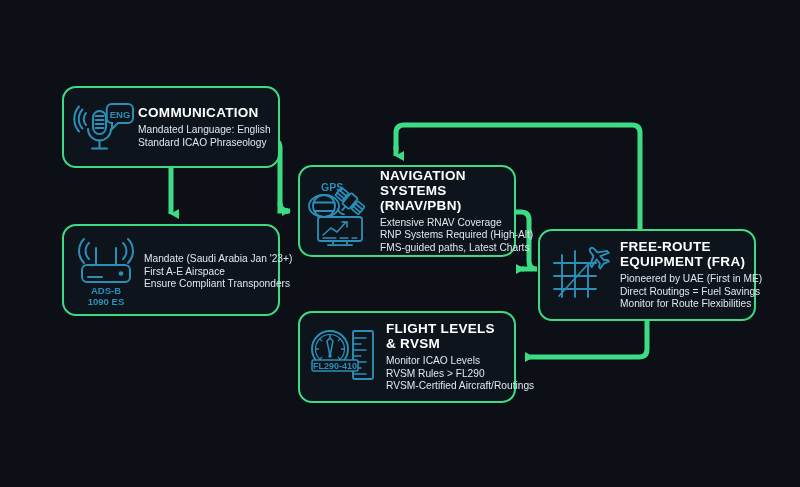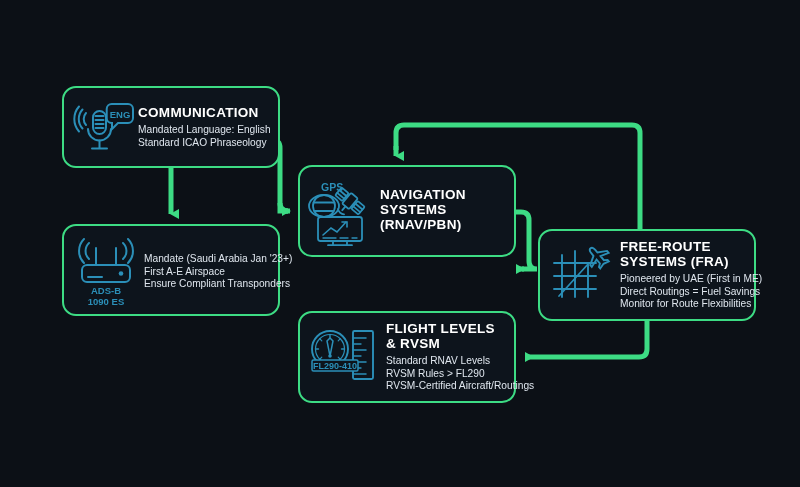--- a/index.html
+++ b/index.html
@@ -208,20 +208,25 @@
         <line x1="15" y1="61" x2="28" y2="61" stroke-width="1.4"></line>
         <line x1="32" y1="61" x2="40" y2="61" stroke-width="1.4"></line>
         <line x1="44" y1="61" x2="49" y2="61" stroke-width="1.4"></line>
       </svg>
     </div>
     <div class="node-text">
       <div class="node-title">
         <span>NAVIGATION SYSTEMS</span>
         <span class="t2">(RNAV/PBN)</span>
       </div>
+      <div class="node-lines">
+        <div>Extensive RNAV Coverage</div>
+        <div>RNP Systems Required (High-Alt)</div>
+        <div>FMS-guided paths, Latest Charts</div>
+      </div>
     </div>
   </div>
 
   <div class="node" id="node-fra">
     <div class="node-icon">
       <svg class="icon-svg" width="66" height="64" viewBox="0 0 66 64" fill="none" stroke="#2b8fb8" stroke-width="1.9" stroke-linecap="round">
         <line x1="13" y1="14" x2="13" y2="56"></line>
         <line x1="26" y1="10" x2="26" y2="56"></line>
         <line x1="39" y1="24" x2="39" y2="56"></line>
         <line x1="5" y1="22" x2="47" y2="22"></line>
@@ -229,21 +234,21 @@
         <line x1="5" y1="48" x2="47" y2="48"></line>
         <line x1="10" y1="55" x2="40" y2="22" stroke-width="1.7"></line>
         <g transform="translate(48,15) rotate(-40)">
           <path d="M0,-10 c1.6,0 2.6,1.6 2.6,4.2 v3.4 l8.4,5 v2.4 l-8.4,-2.6 v5.2 l3,2.2 v1.9 l-5.6,-1.5 l-5.6,1.5 v-1.9 l3,-2.2 v-5.2 l-8.4,2.6 v-2.4 l8.4,-5 v-3.4 c0,-2.6 1,-4.2 2.6,-4.2 z"></path>
         </g>
       </svg>
     </div>
     <div class="node-text">
       <div class="node-title">
         <span>FREE-ROUTE</span>
-        <span class="t2">SYSTEMS (FRA)</span>
+        <span class="t2">EQUIPMENT (FRA)</span>
       </div>
       <div class="node-lines">
         <div>Pioneered by UAE (First in ME)</div>
         <div>Direct Routings = Fuel Savings</div>
         <div>Monitor for Route Flexibilities</div>
       </div>
     </div>
   </div>
 
   <div class="node" id="node-flightlevels">
@@ -272,20 +277,20 @@
         <rect x="4" y="37" width="46" height="11" rx="1.5" fill="#0d141c" stroke="#2b8fb8" stroke-width="1.5"></rect>
         <text x="27" y="45.6" font-family="'Liberation Sans', sans-serif" font-size="9" font-weight="bold" fill="#2b8fb8" stroke="none" text-anchor="middle">FL290-410</text>
       </svg>
     </div>
     <div class="node-text">
       <div class="node-title">
         <span>FLIGHT LEVELS</span>
         <span class="t2">&amp; RVSM</span>
       </div>
       <div class="node-lines">
-        <div>Standard RNAV Levels</div>
+        <div>Monitor ICAO Levels</div>
         <div>RVSM Rules &gt; FL290</div>
         <div>RVSM-Certified Aircraft/Routings</div>
       </div>
     </div>
   </div>
 
 </div>
 
 </body></html>

